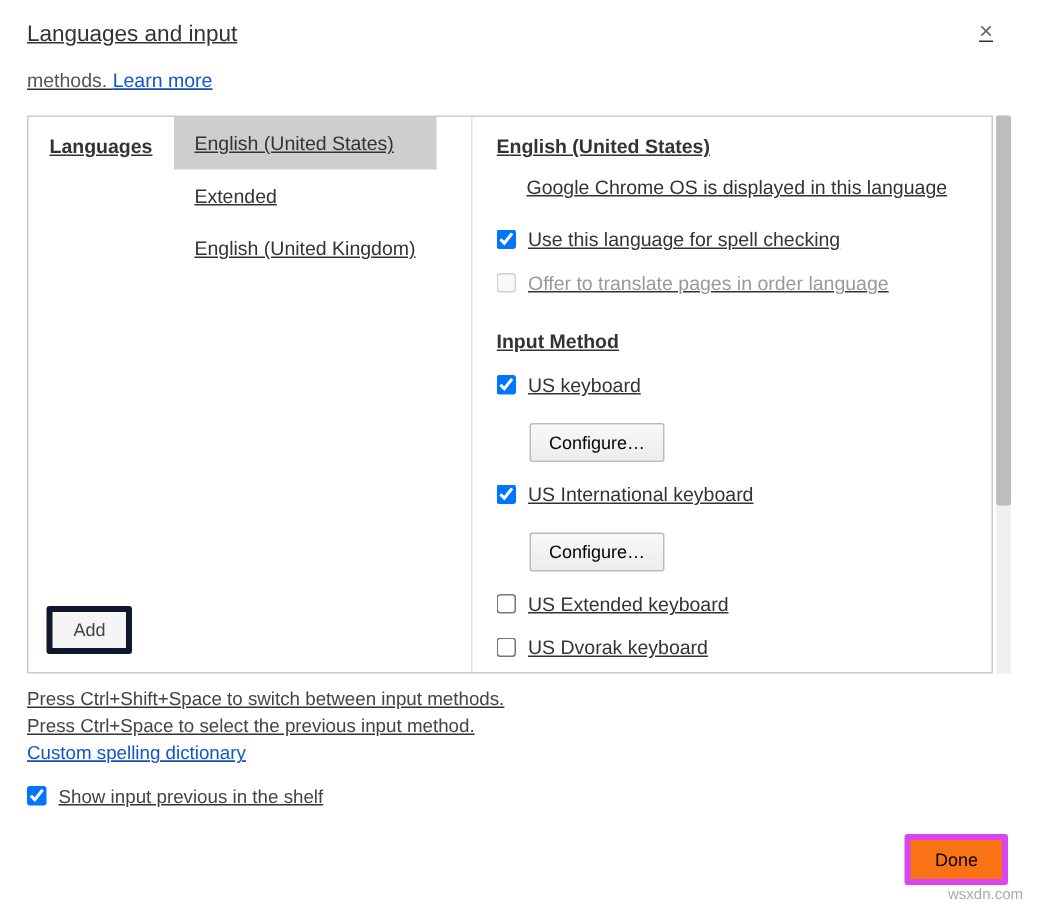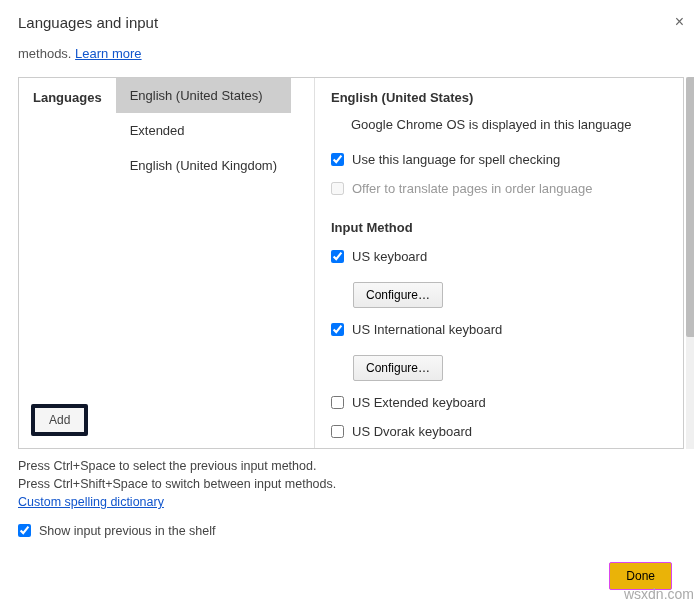--- a/index.html
+++ b/index.html
@@ -6,21 +6,22 @@
     body {
       font-family: Arial, "Helvetica Neue", sans-serif;
       font-size: 13px;
       color: #333;
       background: #fff;
       width: 694px;
       height: 606px;
       position: relative;
     }
     .dialog {
-      padding: 14px 10px 0 18px;
+      padding: 14px 32px 0 18px;
+      text-decoration: underline;
     }
     .header {
       display: flex;
       justify-content: space-between;
       align-items: flex-start;
     }
     .title {
       font-size: 15px;
       color: #333;
       font-weight: 400;
@@ -157,32 +158,32 @@
       display: flex;
       align-items: center;
       gap: 8px;
     }
     .done-wrap {
       position: absolute;
       bottom: 16px;
       right: 22px;
     }
     .done-btn {
-      background: #eab308;
-      border: 1px solid #d946ef;
+      background: #f97316;
+      border: 4px solid #d946ef;
       border-radius: 2px;
       padding: 6px 16px;
       font-size: 12px;
       cursor: pointer;
     }
     .attr {
       position: absolute;
       bottom: 4px;
-      right: 0;
-      font-size: 14px;
+      right: 12px;
+      font-size: 10px;
       color: #aaa;
     }
   </style>
 </head>
 <body>
 
 <div class="dialog">
   <div class="header">
     <div class="title">Languages and input</div>
     <div class="close">×</div>
@@ -244,22 +245,22 @@
             <span>US Dvorak keyboard</span>
           </label>
         </div>
       </div>
     </div>
     <div class="scrollbar-track"></div>
     <div class="scrollbar-thumb"></div>
   </div>
 
   <div class="footer">
+    <div>Press Ctrl+Shift+Space to switch between input methods.</div>
     <div>Press Ctrl+Space to select the previous input method.</div>
-    <div>Press Ctrl+Shift+Space to switch between input methods.</div>
     <span class="link">Custom spelling dictionary</span>
     <label class="final-row">
       <input type="checkbox" checked="" style="">
       <span>Show input previous in the shelf</span>
     </label>
   </div>
 </div>
 
 <div class="done-wrap">
   <button class="done-btn">Done</button>

